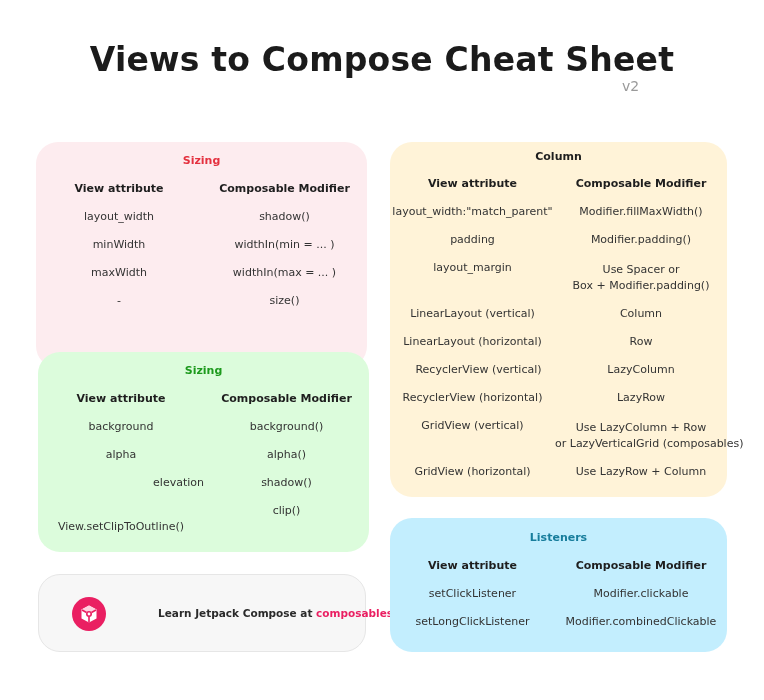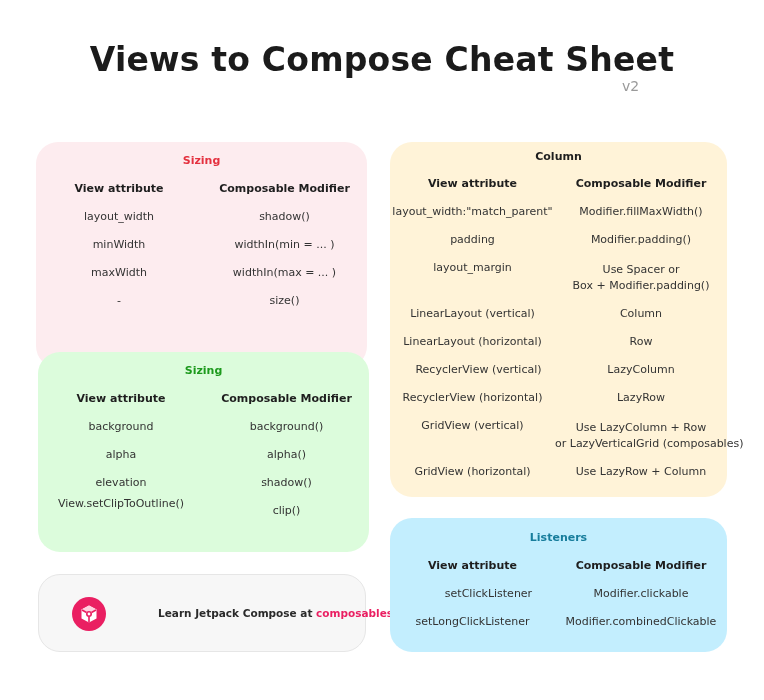--- a/index.html
+++ b/index.html
@@ -124,24 +124,24 @@
     <div class="card-title">Sizing</div>
     <div class="col-head" style="left:0;width:166px;top:39px;">View attribute</div>
     <div class="col-head" style="left:166px;width:165px;top:39px;">Composable Modifier</div>
 
     <div class="cell" style="left:0;width:166px;top:67px;">background</div>
     <div class="cell" style="left:166px;width:165px;top:67px;">background()</div>
 
     <div class="cell" style="left:0;width:166px;top:95px;">alpha</div>
     <div class="cell" style="left:166px;width:165px;top:95px;">alpha()</div>
 
-    <div class="cell" style="left:0;width:166px;top:123px;">elevation</div>
+    <div class="cell" style="left:0;width:166px;top:123px;text-align:right;">elevation</div>
     <div class="cell" style="left:166px;width:165px;top:123px;">shadow()</div>
 
-    <div class="cell" style="left:0;width:166px;top:144px;">View.setClipToOutline()</div>
+    <div class="cell" style="left:0;width:166px;top:167px;">View.setClipToOutline()</div>
     <div class="cell" style="left:166px;width:165px;top:151px;">clip()</div>
   </section>
 
   <section id="promo">
     <div class="logo">
       <svg width="20" height="20" viewBox="0 0 20 20">
         <path d="M10 1.5 L17.5 5.5 L17.5 14.5 L10 18.5 L2.5 14.5 L2.5 5.5 Z" fill="#ffffff"></path>
         <path d="M10 1.5 L17.5 5.5 L10 9.5 L2.5 5.5 Z" fill="#ffd3e1"></path>
         <circle cx="10" cy="10" r="3" fill="#ea1f62"></circle>
         <circle cx="10" cy="10" r="1.4" fill="#ffffff"></circle>
@@ -188,20 +188,20 @@
 
     <div class="cell" style="left:0;width:165px;top:322px;">GridView (horizontal)</div>
     <div class="cell" style="left:165px;width:172px;top:322px;">Use LazyRow + Column</div>
   </section>
 
   <section id="listeners" class="card">
     <div class="card-title">Listeners</div>
     <div class="col-head" style="left:0;width:165px;top:40px;">View attribute</div>
     <div class="col-head" style="left:165px;width:172px;top:40px;">Composable Modifier</div>
 
-    <div class="cell" style="left:16px;width:165px;top:68px;">setClickListener</div>
+    <div class="cell" style="left:0;width:165px;top:68px;">setClickListener</div>
     <div class="cell" style="left:165px;width:172px;top:68px;">Modifier.clickable</div>
 
     <div class="cell" style="left:0;width:165px;top:96px;">setLongClickListener</div>
     <div class="cell" style="left:165px;width:172px;top:96px;">Modifier.combinedClickable</div>
   </section>
 
 </div>
 
 </body></html>

